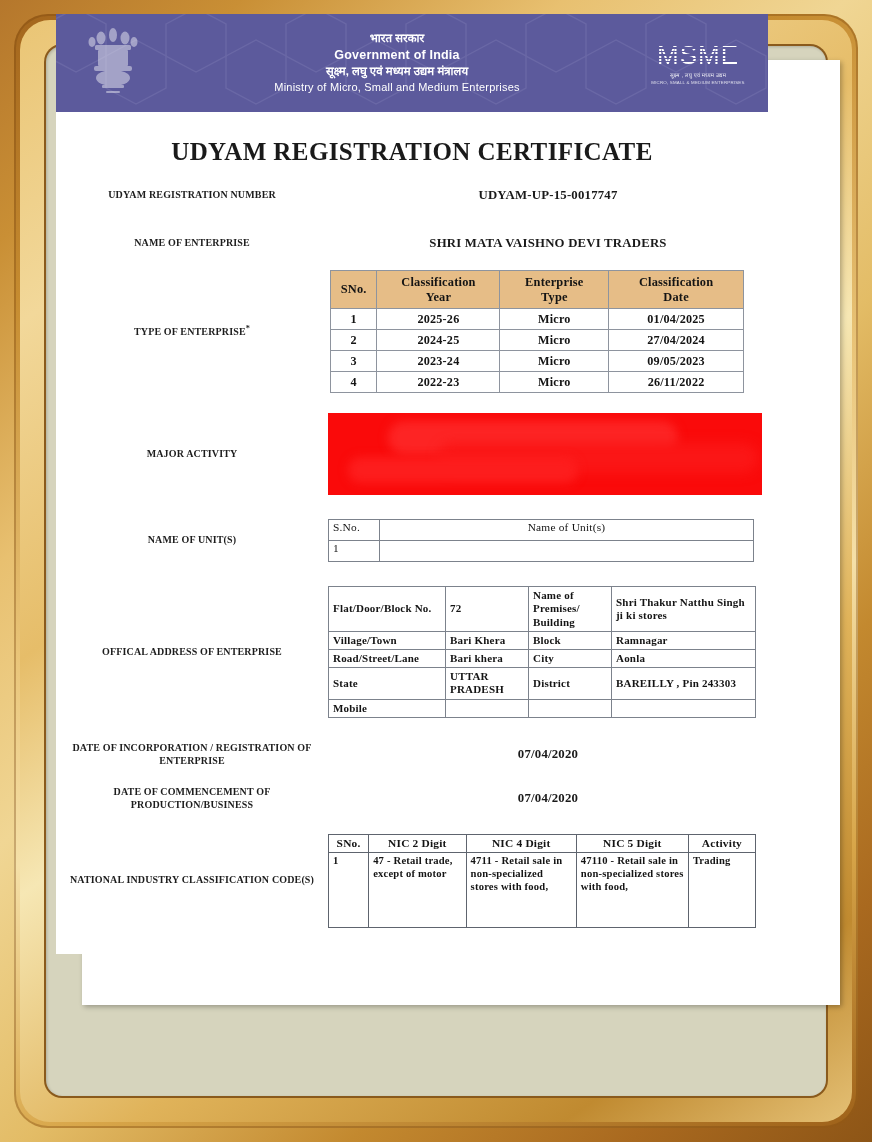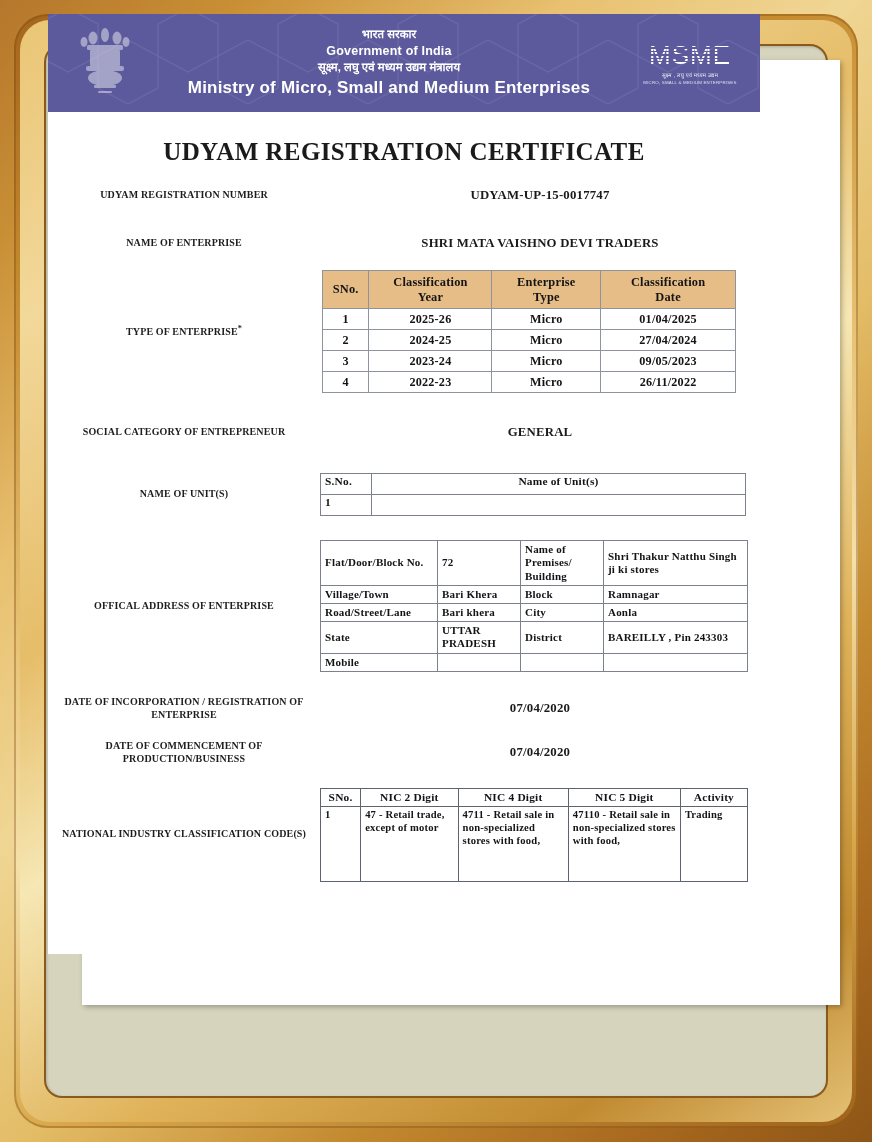--- a/index.html
+++ b/index.html
@@ -41,21 +41,21 @@
   }
   
   .sheet{
     position:absolute;left:36px;top:14px;width:758px;height:945px;
     background:#ffffff;
     box-shadow:2px 2px 5px rgba(0,0,0,.28);
   }
 
   
   .cert{
-    position:absolute;left:48px;top:14px;width:712px;height:940px;
+    position:absolute;left:56px;top:14px;width:712px;height:940px;
     background:#fff;
   }
 
   
   .gov-band{
     position:relative;
     height:98px;
     background:#5c5a9c;
     overflow:hidden;
     display:flex;align-items:center;
@@ -71,21 +71,21 @@
   .emblem svg{opacity:.62;}
   .gov-text{
     position:relative;z-index:2;
     flex:1;text-align:center;color:#fff;
     font-family:"Liberation Sans",sans-serif;
     line-height:1.38;
   }
   .gov-text .l1{font-size:11.5px;font-weight:bold;}
   .gov-text .l2{font-size:12.5px;font-weight:bold;letter-spacing:.2px;}
   .gov-text .l3{font-size:11.5px;font-weight:bold;}
-  .gov-text .l4{font-size:17px;font-weight:bold;letter-spacing:.2px;}
+  .gov-text .l4{font-size:11px;font-weight:normal;letter-spacing:.2px;}
   .msme-logo{
     position:relative;z-index:2;
     width:112px;margin-right:14px;text-align:center;color:#fff;
   }
   .msme-mark{
     font-family:"Liberation Sans",sans-serif;
     font-size:26px;font-weight:normal;letter-spacing:1px;
     line-height:1;
     background:repeating-linear-gradient(to bottom,#ffffff 0 2px,#5c5a9c 2px 3.4px);
     -webkit-background-clip:text;background-clip:text;color:transparent;
@@ -168,21 +168,21 @@
     position:relative;overflow:hidden;
   }
   .redact .smear1{position:absolute;left:60px;top:8px;width:290px;height:34px;background:#fd2424;border-radius:40px;filter:blur(5px);}
   .redact .smear2{position:absolute;left:110px;top:30px;width:320px;height:30px;background:#fb1616;border-radius:40px;filter:blur(6px);}
   .redact .smear3{position:absolute;left:20px;top:44px;width:230px;height:26px;background:#fd1d1d;border-radius:40px;filter:blur(5px);}
 
   
   .tbl-unit{width:426px;}
   .tbl-unit td{
     border:1px solid #7c828c;
-    font-size:11.4px;font-weight:bold;
+    font-size:11.4px;font-weight:normal;
     height:18px;vertical-align:top;
     padding:1px 4px;
   }
   .u-sno{width:42px;}
   .u-name{text-align:center;}
   .u-blank{text-align:center;color:#fff;}
 
   
   .tbl-addr{width:428px;}
   .tbl-addr td{
@@ -340,25 +340,31 @@
               <td>4</td>
               <td>2022-23</td>
               <td>Micro</td>
               <td>26/11/2022</td>
             </tr>
           </tbody>
         </table>
       </div>
     </div>
 
-
-    <div class="row r-social">
-      <div class="lbl">SOCIAL CATEGORY OF ENTREPRENEUR</div>
-      <div class="val">GENERAL</div>
-    </div>
+    <div class="row r-major">
+      <div class="lbl">MAJOR ACTIVITY</div>
+      <div class="val val-left">
+        <div class="redact">
+          <div class="smear1"></div>
+          <div class="smear2"></div>
+          <div class="smear3"></div>
+        </div>
+      </div>
+    </div>
+
 
     <div class="row r-unit">
       <div class="lbl">NAME OF UNIT(S)</div>
       <div class="val val-left">
         <table class="tbl tbl-unit">
           <tbody>
             <tr>
               <td class="u-sno">S.No.</td>
               <td class="u-name">Name of Unit(s)</td>
             </tr>

